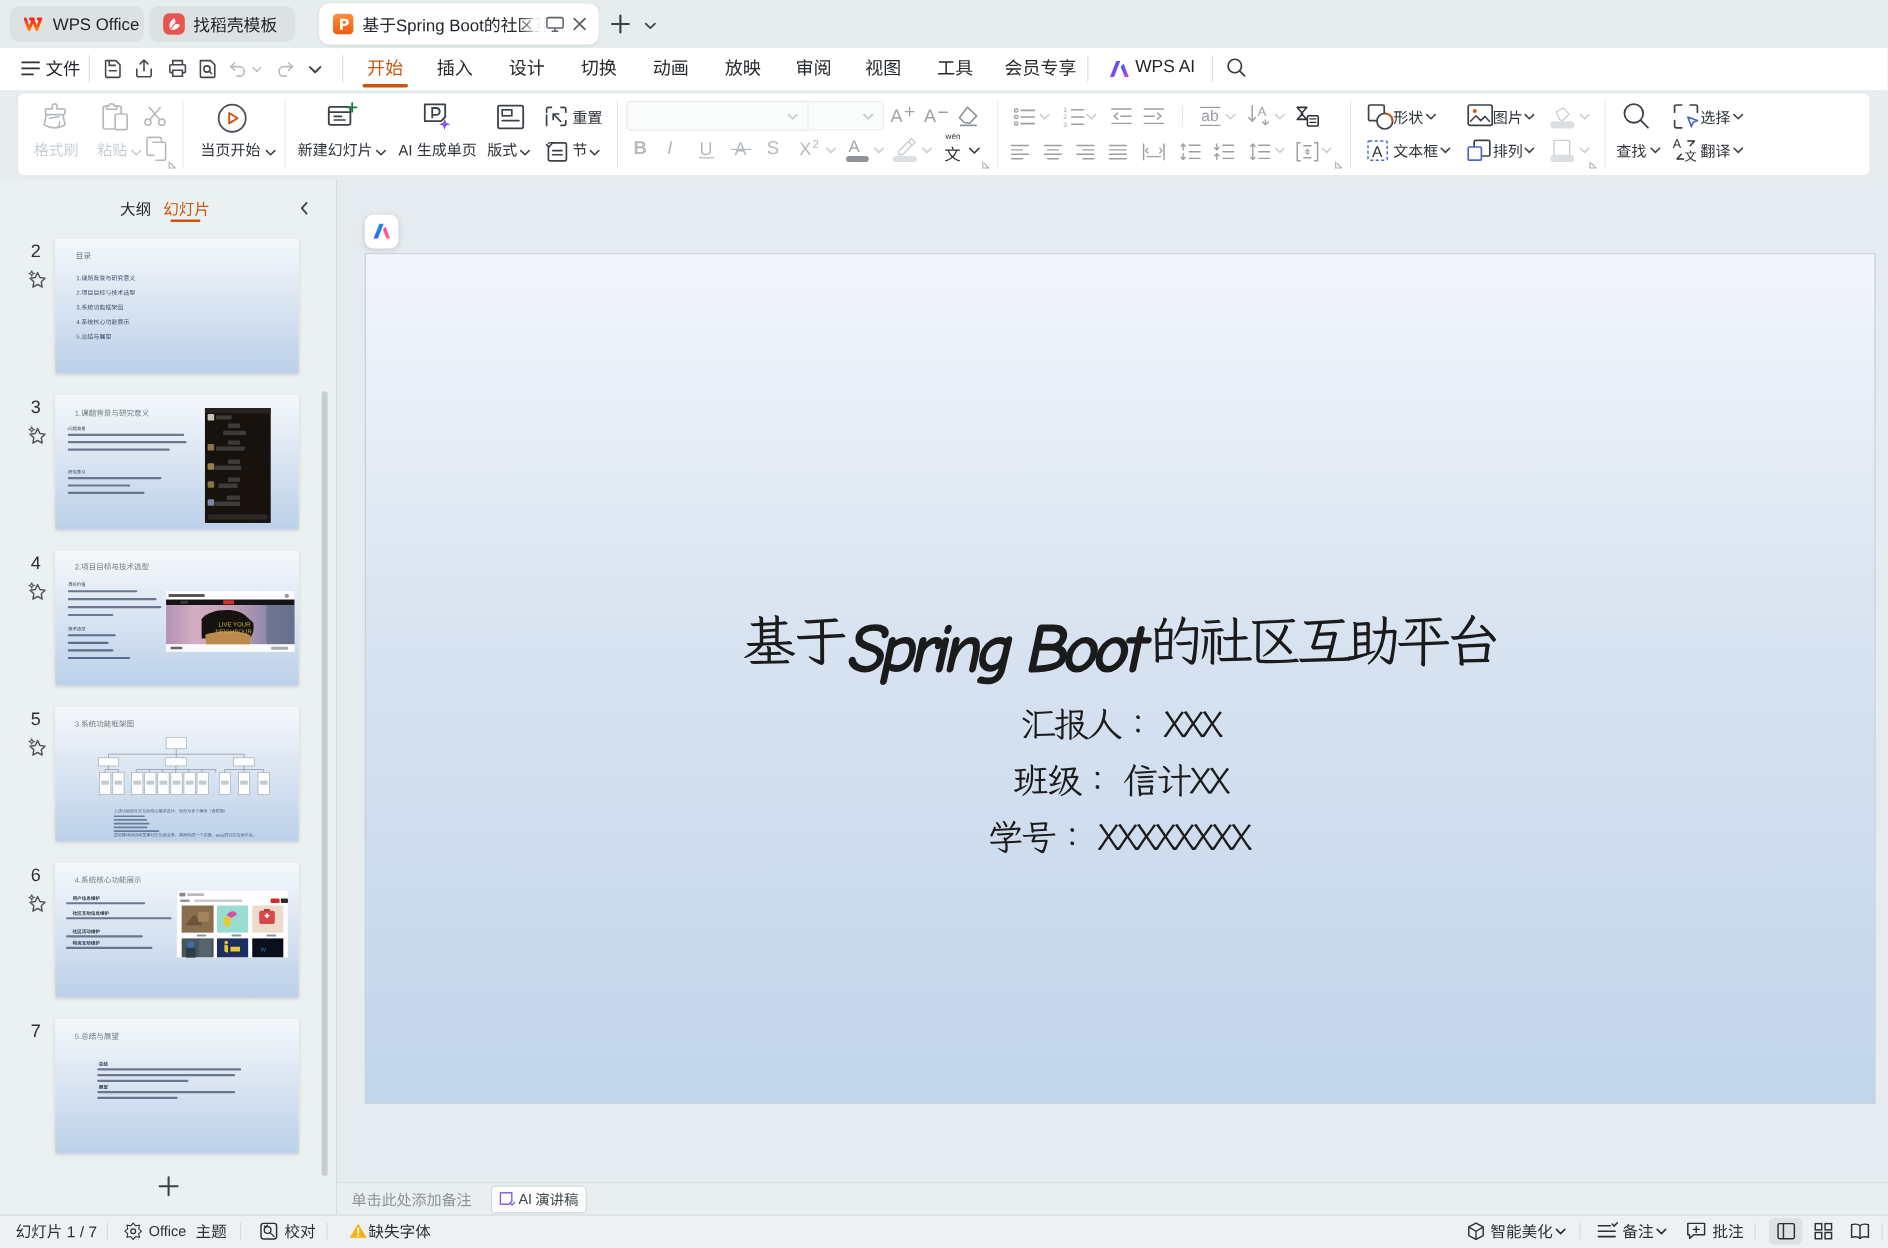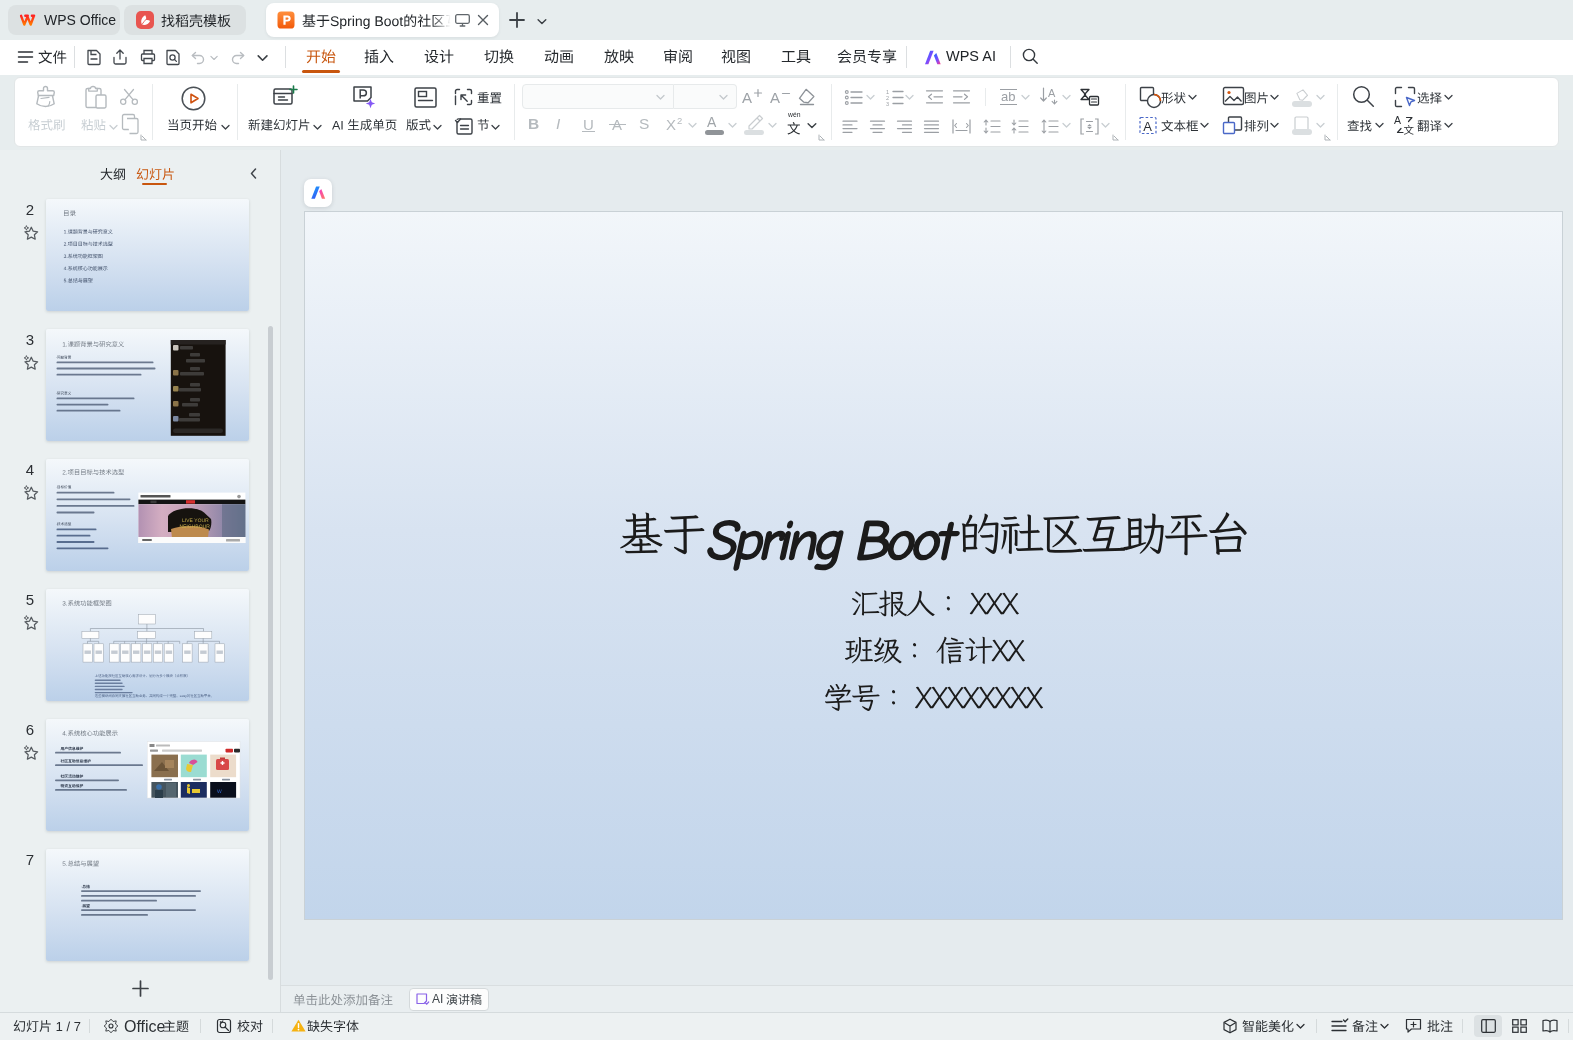--- a/index.html
+++ b/index.html
@@ -1364,21 +1364,21 @@
       <use href="#g57" transform="translate(26,13) scale(.013,-.013)"></use>
       <use href="#g82" transform="translate(42.6,13) scale(.00635,-.00635)"></use>
       <use href="#g227" transform="translate(53.5,13) scale(.00635,-.00635)"></use>
       <use href="#g228" transform="translate(60.7,13) scale(.00635,-.00635)"></use>
     </svg></div>
 <div style="position:absolute;left:89px;top:1019px;width:1px;height:14px;background:#d5dadb"></div>
 <svg style="position:absolute;left:103px;top:1018px;overflow:visible;" width="16" height="16" viewBox="0 0 16 16" fill="none">
     <path d="M8 1.5l2.6 2.9 3.9-.8-.8 3.9L16.6 10l-2.9 2.5.8 3.9-3.9-.8L8 18.5 5.4 15.6l-3.9.8.8-3.9L-.6 10l2.9-2.5-.8-3.9 3.9.8z" stroke="#2b2f33" stroke-width="1.1" fill="none" transform="scale(0.8) translate(2,0)"></path>
     <circle cx="8" cy="8" r="2" stroke="#2b2f33" stroke-width="1.1"></circle>
   </svg>
-<div style="position:absolute;left:124px;top:1019.5px;font-family:'Liberation Sans',sans-serif;font-size:16px;font-weight:400;color:#2b2f33;line-height:13px;white-space:pre;">Office </div>
+<div style="position:absolute;left:124px;top:1019.5px;font-family:'Liberation Sans',sans-serif;font-size:12px;font-weight:400;color:#2b2f33;line-height:13px;white-space:pre;">Office </div>
 <div style="position:absolute;left:163px;top:1018px;line-height:0"><svg width="26" height="16.9" style="overflow:visible;" fill="#2b2f33">
       <use href="#g229" transform="translate(0,13) scale(.013,-.013)"></use>
       <use href="#g85" transform="translate(13,13) scale(.013,-.013)"></use>
     </svg></div>
 <div style="position:absolute;left:200px;top:1019px;width:1px;height:14px;background:#d5dadb"></div>
 <svg style="position:absolute;left:216px;top:1018px;overflow:visible;" width="16" height="16" viewBox="0 0 16 16" fill="none">
     <rect x="1.5" y="1.5" width="13" height="13" rx="2" stroke="#2b2f33" stroke-width="1.2"></rect>
     <circle cx="7" cy="7" r="2.8" stroke="#2b2f33" stroke-width="1.1"></circle>
     <path d="M9 9l3.5 3.5" stroke="#2b2f33" stroke-width="1.1" stroke-linecap="round"></path>
     <path d="M4 3.5l1.2 1.2 2-2.2" stroke="#2b2f33" stroke-width="1.1" fill="none"></path>

